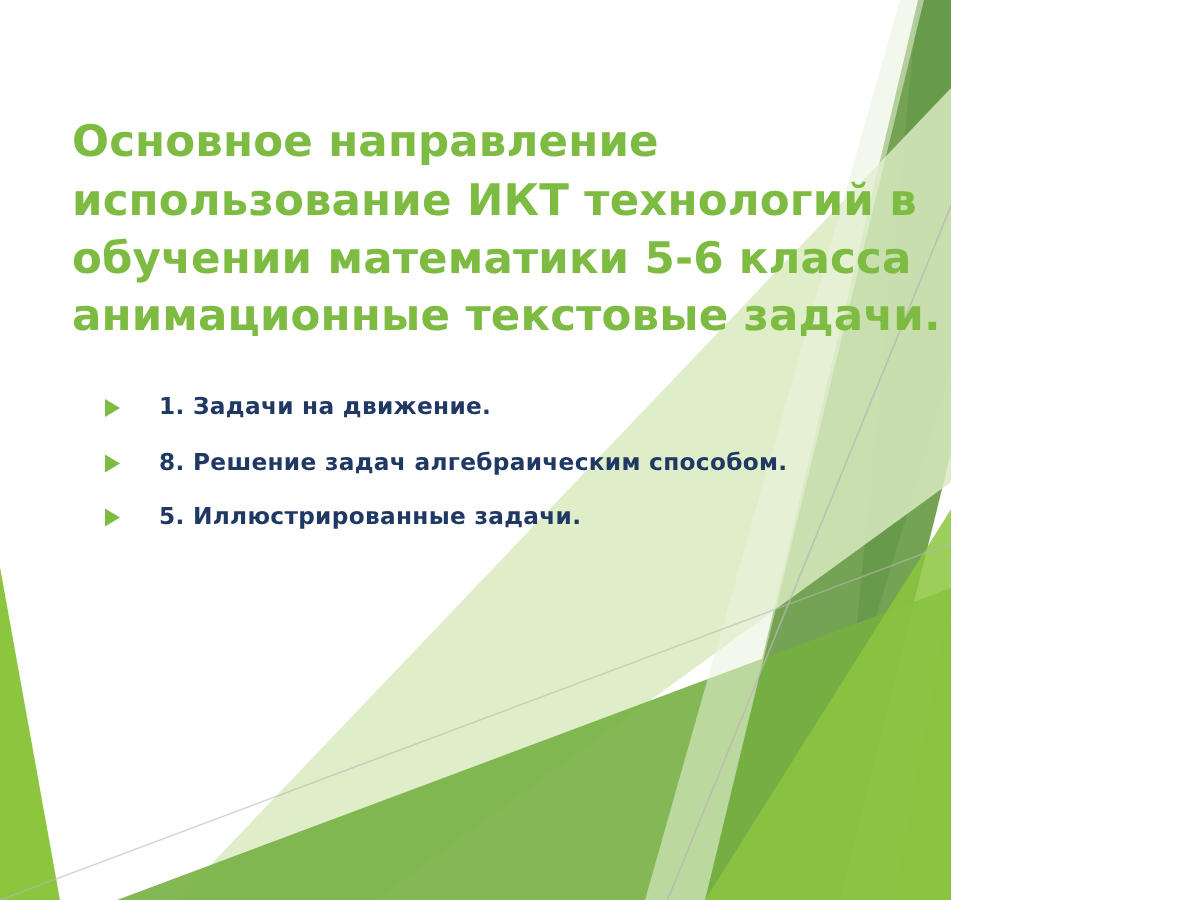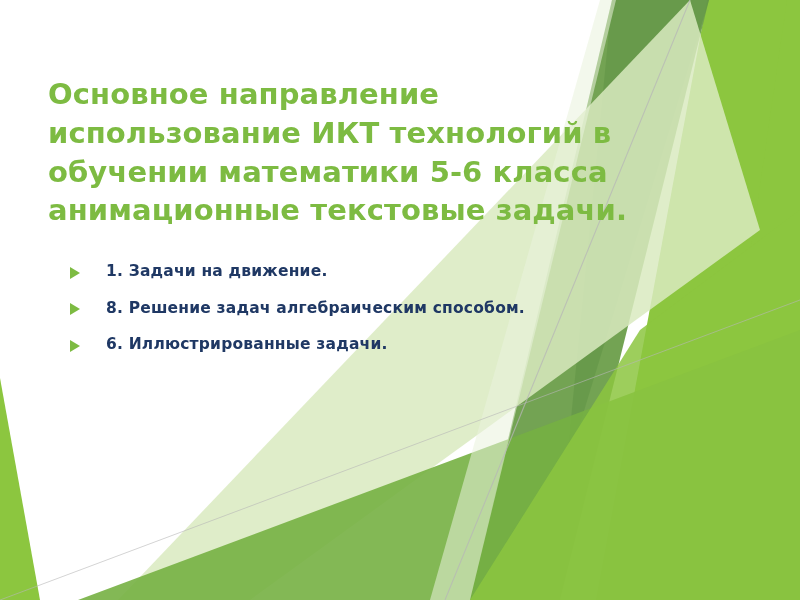--- a/index.html
+++ b/index.html
@@ -7,21 +7,21 @@
     margin: 0;
     padding: 0;
     background: #ffffff;
   }
   body {
     font-family: "DejaVu Sans", "Liberation Sans", sans-serif;
   }
 
   #slide {
     position: relative;
-    width: 800px;
+    width: 634px;
     height: 600px;
     overflow: hidden;
     background: #ffffff;
   }
 
   
   #facet-bg {
     position: absolute;
     inset: 0;
     width: 800px;
@@ -56,21 +56,21 @@
     left: 70px;
     top: 262px;
     width: 640px;
     list-style: none;
     margin: 0;
     padding: 0;
   }
 
   .bullet-item {
     display: flex;
-    align-items: center;
+    align-items: flex-start;
     margin-bottom: 18px;
   }
 
   .bullet-marker {
     flex: 0 0 auto;
     width: 12px;
     height: 14px;
     margin-top: 3px;
     margin-right: 24px;
     position: relative;
@@ -132,18 +132,18 @@
       <li class="bullet-item">
         <span class="bullet-marker"></span>
         <span class="bullet-text">1. Задачи на движение.</span>
       </li>
       <li class="bullet-item">
         <span class="bullet-marker"></span>
         <span class="bullet-text">8. Решение задач алгебраическим способом.</span>
       </li>
       <li class="bullet-item">
         <span class="bullet-marker"></span>
-        <span class="bullet-text">6. Иллюстрированные задачи.</span>
+        <span class="bullet-text">5. Иллюстрированные задачи.</span>
       </li>
     </ul>
 
   </div>
 </div>
 
 </body></html>

